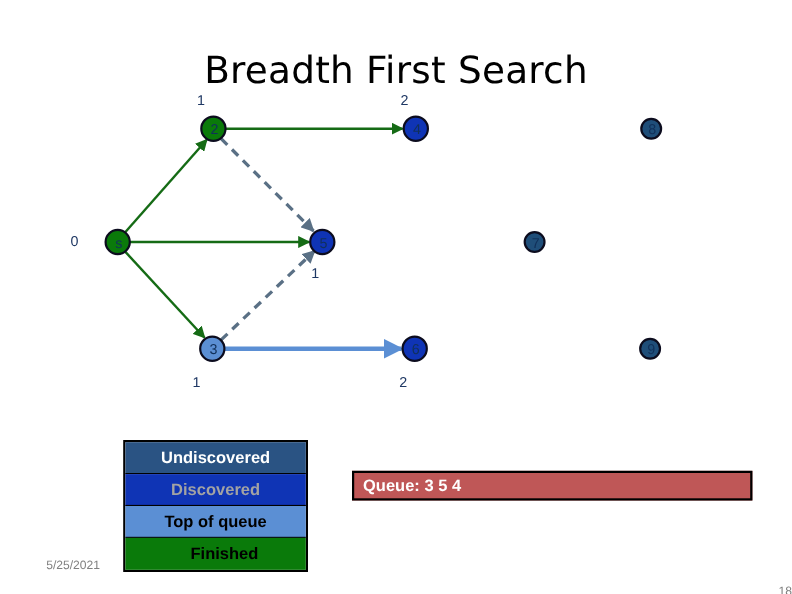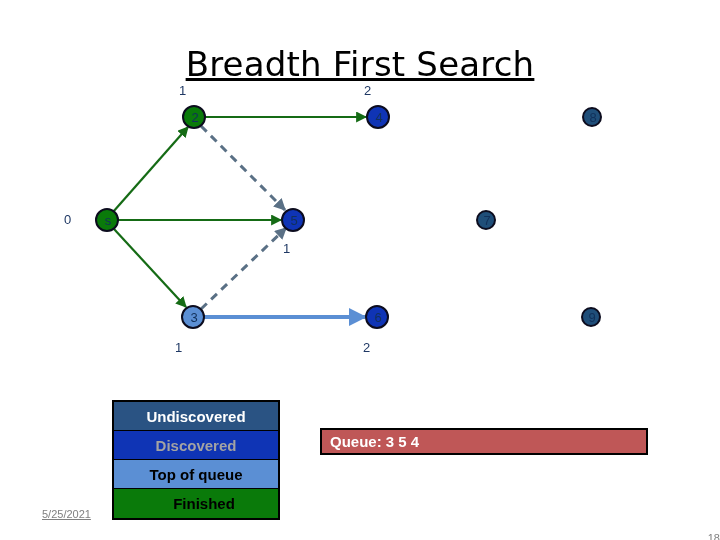--- a/index.html
+++ b/index.html
@@ -27,21 +27,20 @@
     top: 44px;
     width: 720px;
     text-align: center;
     font-family: "DejaVu Sans", sans-serif;
     font-size: 34px;
     font-weight: 400;
     color: #000000;
     letter-spacing: 0.2px;
     line-height: 40px;
     white-space: nowrap;
-    text-decoration: underline;
   }
 
   
   #graph-svg {
     position: absolute;
     left: 0;
     top: 0;
     width: 720px;
     height: 540px;
   }
@@ -81,42 +80,41 @@
   }
   .legend-row:last-child {
     border-bottom: none;
   }
 
   
   #queue-box {
     position: absolute;
     left: 320px;
     top: 428px;
-    width: 328px;
+    width: 364px;
     height: 27px;
     box-sizing: border-box;
     border: 2px solid #000000;
     background: #bf5757;
     color: #ffffff;
     font-size: 15px;
     font-weight: 700;
     line-height: 23px;
     padding-left: 8px;
     white-space: nowrap;
   }
 
   
   #footer-date {
     position: absolute;
     left: 42px;
     top: 508px;
     font-size: 11px;
     color: #808080;
     white-space: nowrap;
-    text-decoration: underline;
   }
   #footer-page {
     position: absolute;
     left: 0;
     top: 532px;
     width: 720px;
     text-align: right;
     font-size: 11px;
     color: #808080;
     white-space: nowrap;

